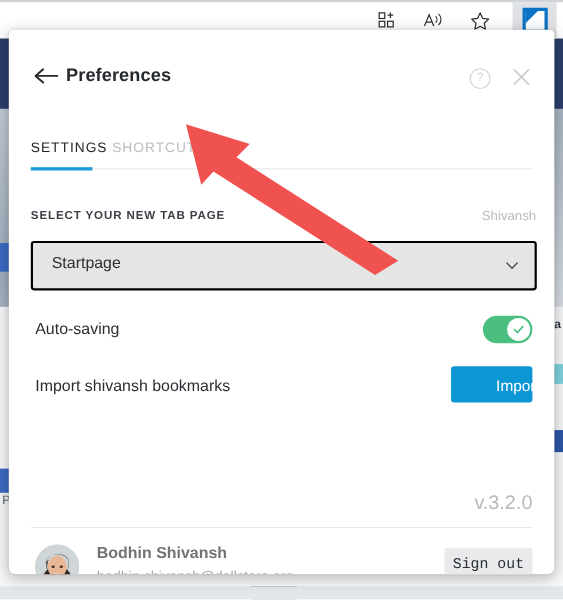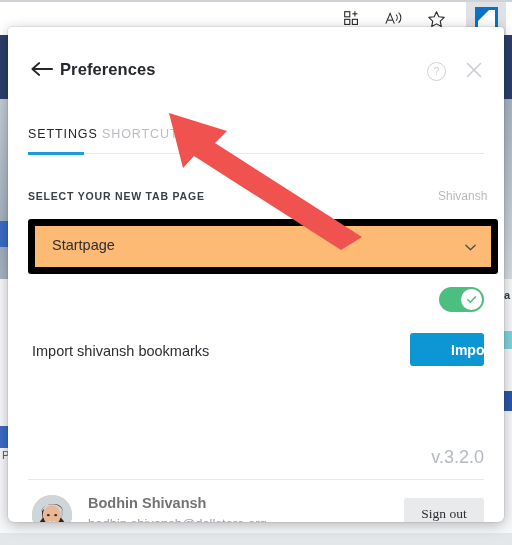--- a/index.html
+++ b/index.html
@@ -295,23 +295,23 @@
     font-size: 12px;
     color: #b7bbc0;
     cursor: pointer;
   }
   .select-box {
     position: absolute;
     left: 20px;
     top: 192px;
     width: 456px;
     height: 41px;
-    border: 7px solid #000000;
+    border: 2px solid #000000;
     border-radius: 3px;
-    background: #fdba74;
+    background: #e5e5e5;
     cursor: pointer;
   }
   .select-value {
     position: absolute;
     left: 17px;
     top: 11px;
     font-size: 14.5px;
     color: #2b2e33;
   }
   .chevron {
@@ -368,21 +368,21 @@
     position: absolute;
     right: 0;
     top: 0;
     width: 74px;
     height: 33px;
     background: #0d96d4;
     border: none;
     border-radius: 3px;
     color: #ffffff;
     font-size: 14px;
-    font-weight: bold;
+    font-weight: normal;
     font-family: "Liberation Sans", sans-serif;
     cursor: pointer;
     padding-left: 41px;
   }
 
   .version {
     position: absolute;
     right: 20px;
     top: 420px;
     font-size: 18px;
@@ -434,21 +434,21 @@
     position: absolute;
     right: 0;
     top: 5px;
     width: 80px;
     height: 31px;
     background: #e9eaec;
     border: none;
     border-radius: 3px;
     color: #2b2e33;
     font-size: 13.5px;
-    font-family: Liberation Serif, serif;
+    font-family: Liberation Mono, monospace;
     cursor: pointer;
   }
 
   
   .annot-arrow {
     position: absolute;
     left: 165px;
     top: 105px;
     width: 205px;
     height: 145px;
@@ -536,20 +536,21 @@
     <div class="select-box">
       <div class="select-value">Startpage</div>
       <div class="chevron">
         <svg width="13" height="13" viewBox="0 0 14 14" fill="none" stroke="currentColor" stroke-width="1.4" stroke-linecap="round" stroke-linejoin="round">
           <polyline points="2,4.5 7,9.5 12,4.5"></polyline>
         </svg>
       </div>
     </div>
 
     <div class="row row-auto">
+      <div class="row-label">Auto-saving</div>
       <div class="toggle">
         <div class="toggle-knob">
           <svg width="13" height="13" viewBox="0 0 14 14" fill="none" stroke="currentColor" stroke-width="1.6" stroke-linecap="round" stroke-linejoin="round">
             <polyline points="3,7.2 5.8,10 11,4.2"></polyline>
           </svg>
         </div>
       </div>
     </div>
 
     <div class="row row-import">

